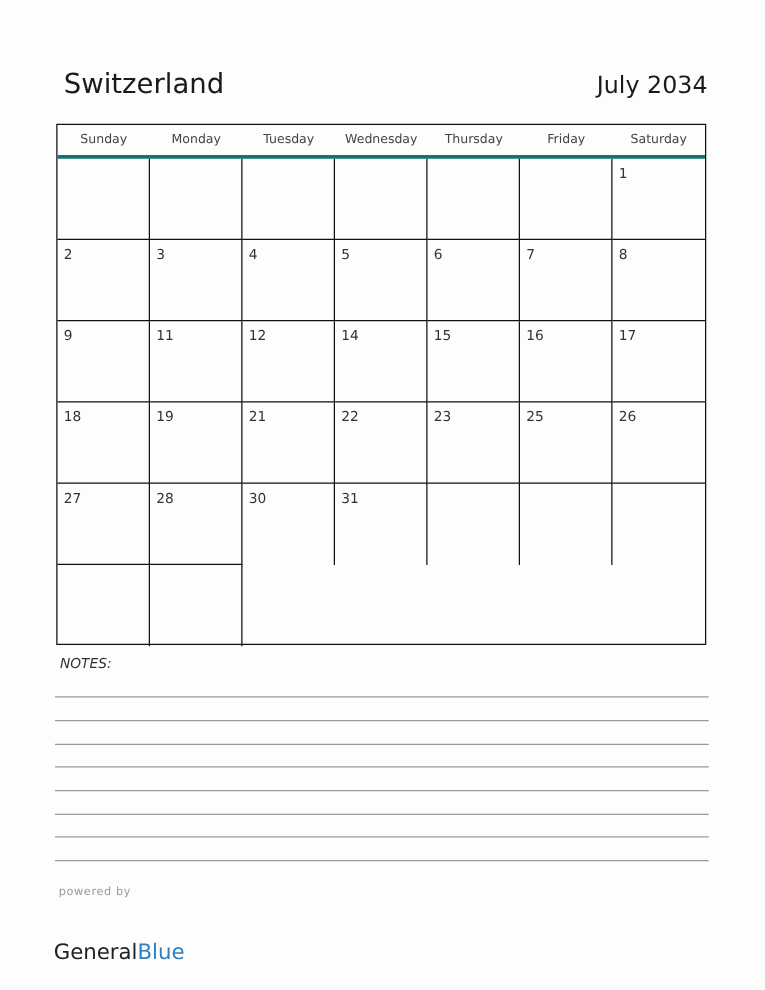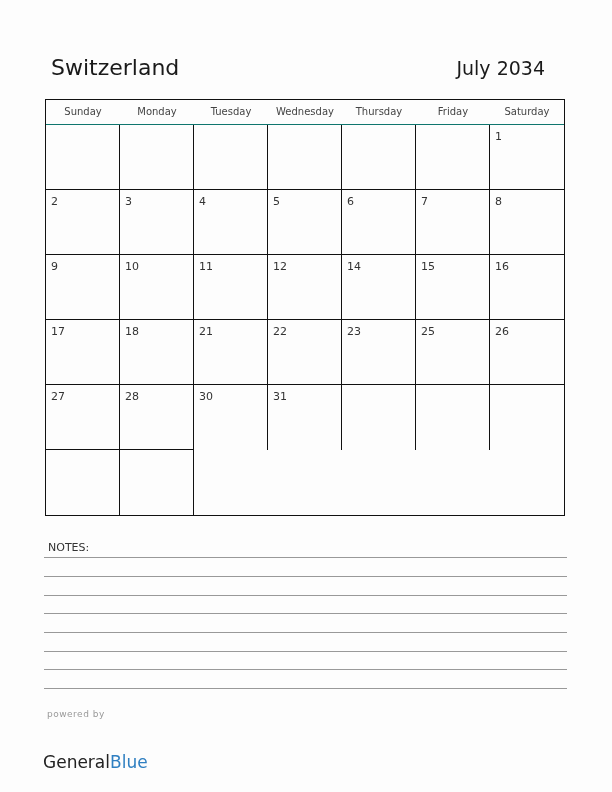--- a/index.html
+++ b/index.html
@@ -1,27 +1,27 @@
 <!DOCTYPE html>
 <html><head>
 <meta charset="utf-8">
 <style>
   html, body { margin:0; padding:0; background:#fdfdfd; }
   body { width:612px; height:792px; position:relative; font-family:"DejaVu Sans", sans-serif; color:#222; overflow:hidden; }
   .country { position:absolute; left:51px; top:55px; font-size:22px; color:#1a1a1a; }
-  .month { position:absolute; right:67px; top:57px; font-size:19px; color:#1a1a1a; }
+  .month { position:absolute; right:46px; top:57px; font-size:19px; color:#1a1a1a; }
   .cal { position:absolute; left:45px; top:99px; width:520px; height:417px; border:1px solid #111; box-sizing:border-box; }
-  .head { display:flex; height:24px; border-bottom:1px solid #0f766e; }
+  .head { display:flex; height:24px; border-bottom:3px solid #0f766e; }
   .head div { flex:1; text-align:center; font-size:10px; line-height:24px; color:#444; }
   .grid { display:grid; grid-template-columns:repeat(7,1fr); grid-template-rows:repeat(6,1fr); height:calc(100% - 25px); }
   .cell { border-right:1px solid #111; border-bottom:1px solid #111; position:relative; }
   .cell:nth-child(7n) { border-right:none; }
   .cell:nth-last-child(-n+7) { border-bottom:none; }
   .cell span { position:absolute; left:5px; top:5px; font-size:11px; color:#333; }
-  .notes-label { position:absolute; left:48px; top:541px; font-size:11px; color:#333; }
+  .notes-label { position:absolute; left:48px; top:524px; font-size:11px; color:#333;font-style:italic; }
   .nline { position:absolute; left:44px; width:523px; height:1px; background:#999; }
   .pb { position:absolute; left:47px; top:709px; font-size:9px; color:#999; letter-spacing:0.5px; }
   .brand { position:absolute; left:43px; top:720px; font-size:17px; color:#222;margin-top:32px; }
   .brand b { font-weight:normal; color:#2f7fc1; }
 </style>
 </head>
 <body>
 
 <div class="country">Switzerland</div>
 <div class="month">July 2034</div>
@@ -76,42 +76,42 @@
       <div class="cell">
         <span>7</span>
       </div>
       <div class="cell">
         <span>8</span>
       </div>
       <div class="cell">
         <span>9</span>
       </div>
       <div class="cell">
-        <span>10</span>
-      </div>
-      <div class="cell">
         <span>11</span>
       </div>
       <div class="cell">
         <span>12</span>
       </div>
       <div class="cell">
         <span>14</span>
       </div>
       <div class="cell">
         <span>15</span>
       </div>
       <div class="cell">
         <span>16</span>
       </div>
       <div class="cell">
         <span>17</span>
       </div>
       <div class="cell">
         <span>18</span>
+      </div>
+      <div class="cell">
+        <span>19</span>
       </div>
       <div class="cell">
         <span>21</span>
       </div>
       <div class="cell">
         <span>22</span>
       </div>
       <div class="cell">
         <span>23</span>
       </div>

